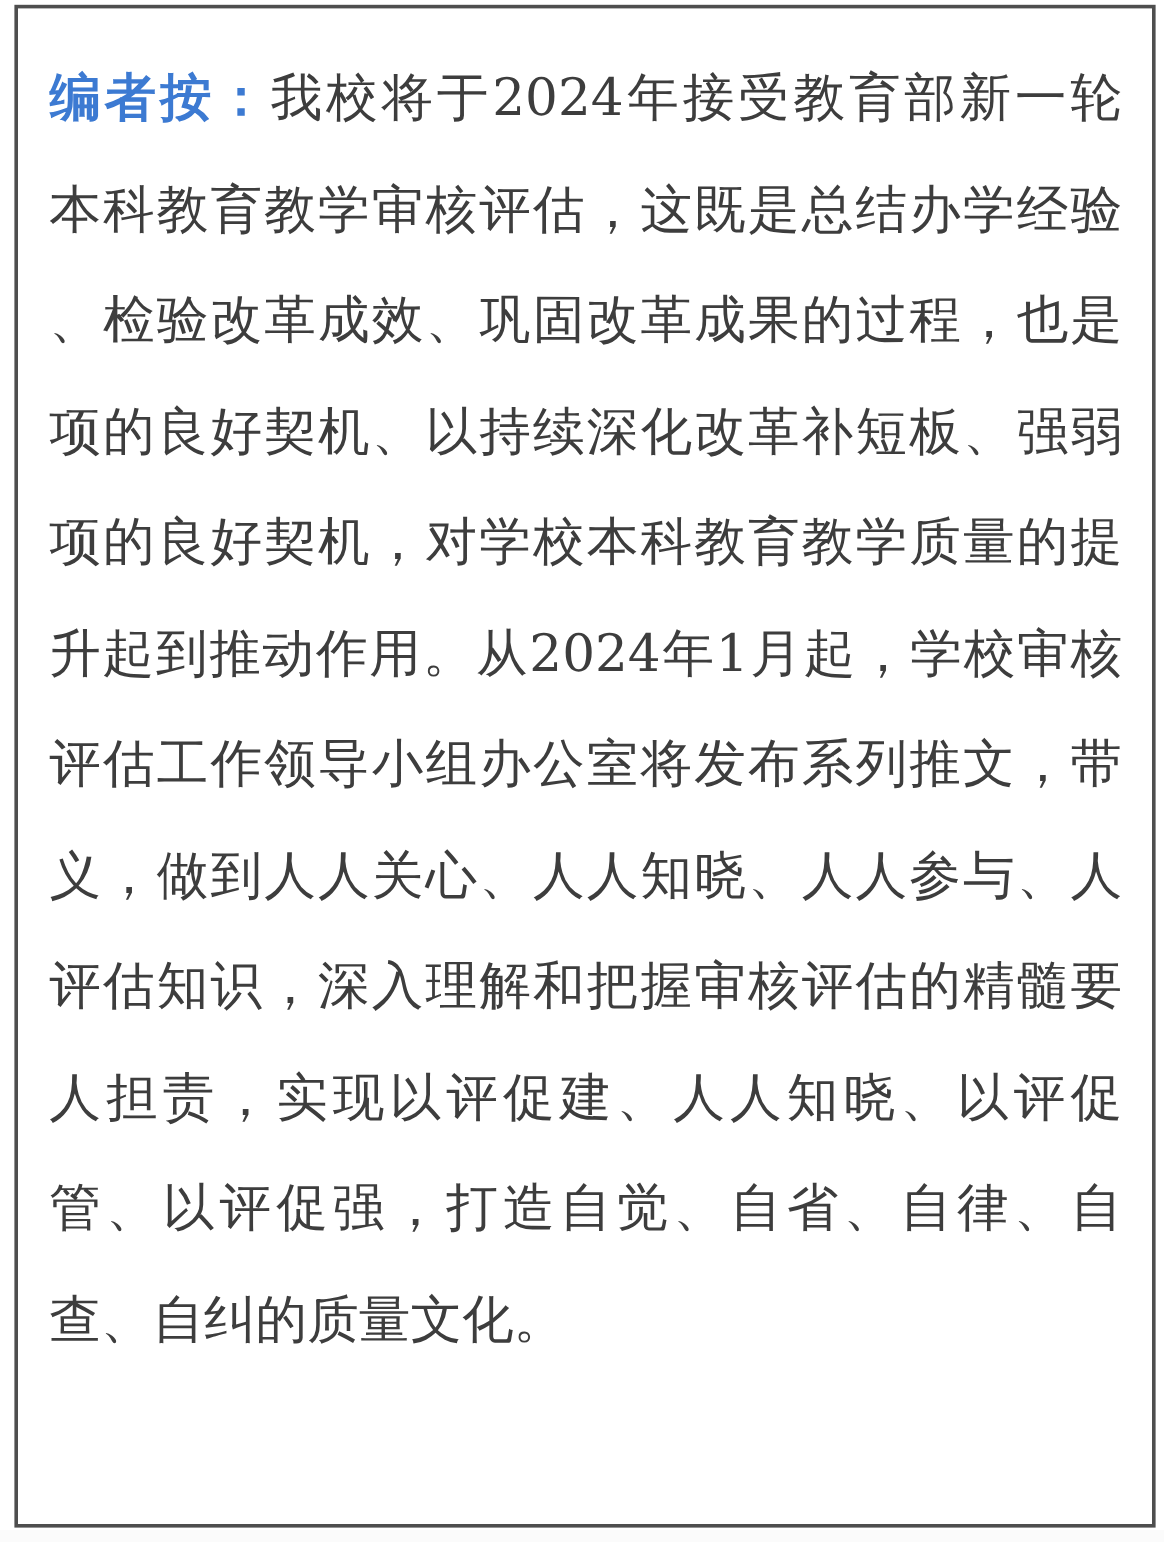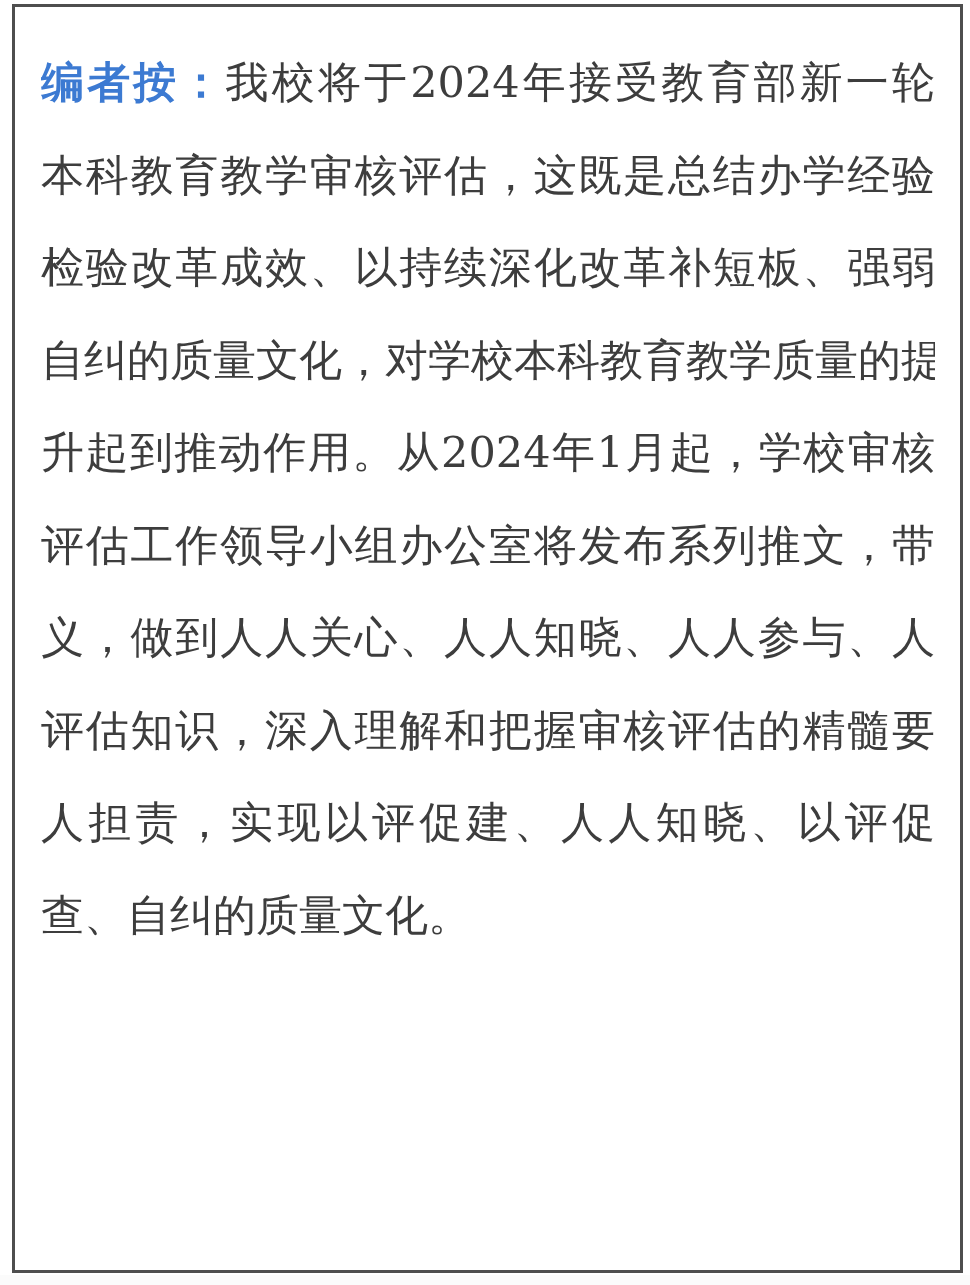--- a/index.html
+++ b/index.html
@@ -74,27 +74,29 @@
 </head>
 <body>
 
 <div class="page">
 
   <div class="frame"></div>
 
   <div class="text-block">
     <div class="line"><span class="note-label">编者按：</span><span>我校将于2024年接受教育部新一轮</span></div>
     <div class="line">本科教育教学审核评估，这既是总结办学经验</div>
-    <div class="line">检验改革成效、以持续深化改革补短板、强弱</div>
-    <div class="line">自纠的质量文化，对学校本科教育教学质量的提</div>
+    <div class="line">、检验改革成效、巩固改革成果的过程，也是</div>
+    <div class="line">项的良好契机、以持续深化改革补短板、强弱</div>
+    <div class="line">项的良好契机，对学校本科教育教学质量的提</div>
     <div class="line">升起到推动作用。从2024年1月起，学校审核</div>
     <div class="line">评估工作领导小组办公室将发布系列推文，带</div>
     <div class="line">义，做到人人关心、人人知晓、人人参与、人</div>
     <div class="line">评估知识，深入理解和把握审核评估的精髓要</div>
     <div class="line">人担责，实现以评促建、人人知晓、以评促</div>
+    <div class="line">管、以评促强，打造自觉、自省、自律、自</div>
     <div class="line last">查、自纠的质量文化。</div>
   </div>
 
   <div class="below-strip"></div>
 
   <div class="corner-ribbon"></div>
 
 </div>
 
 </body></html>

